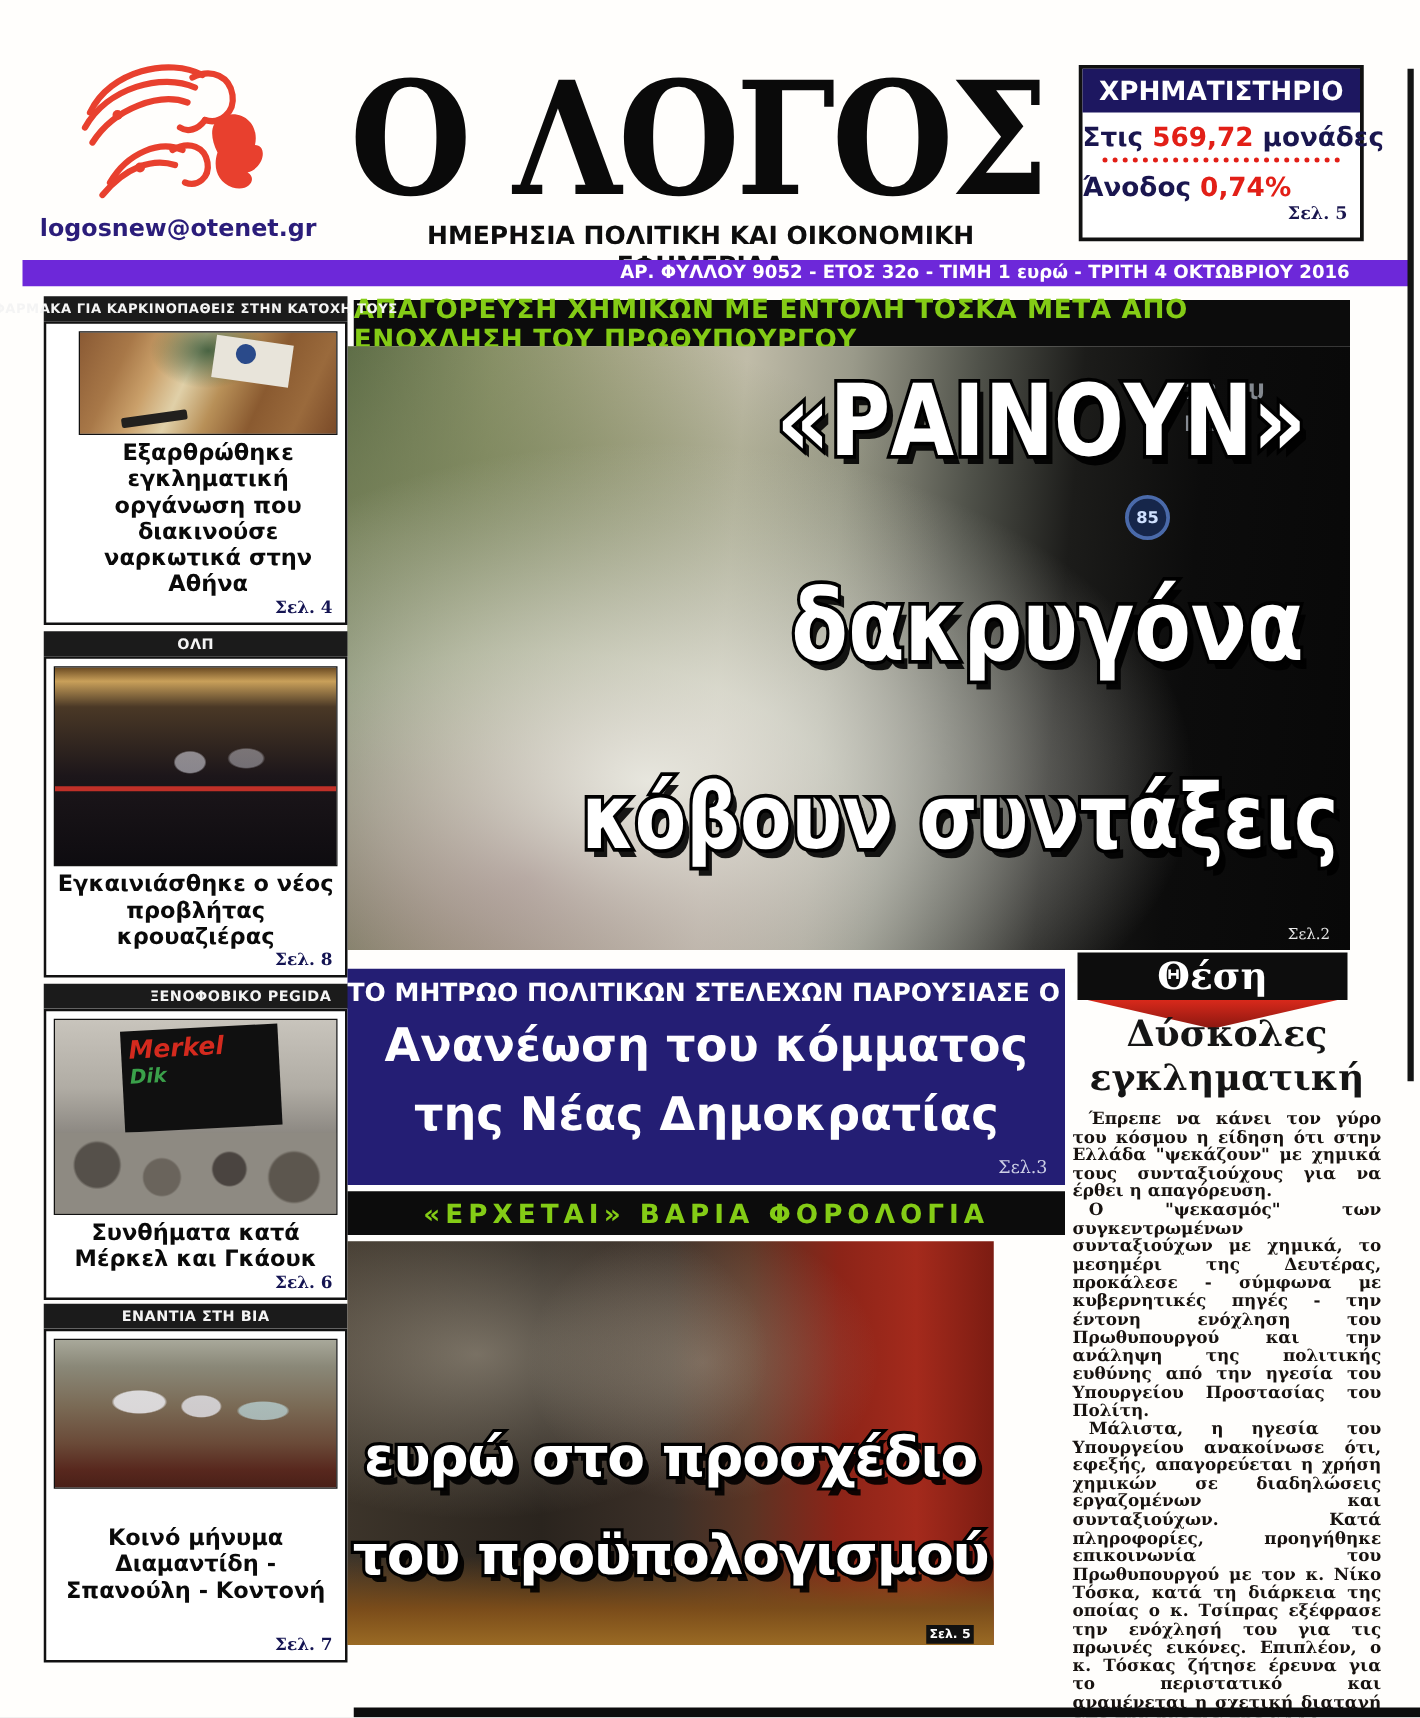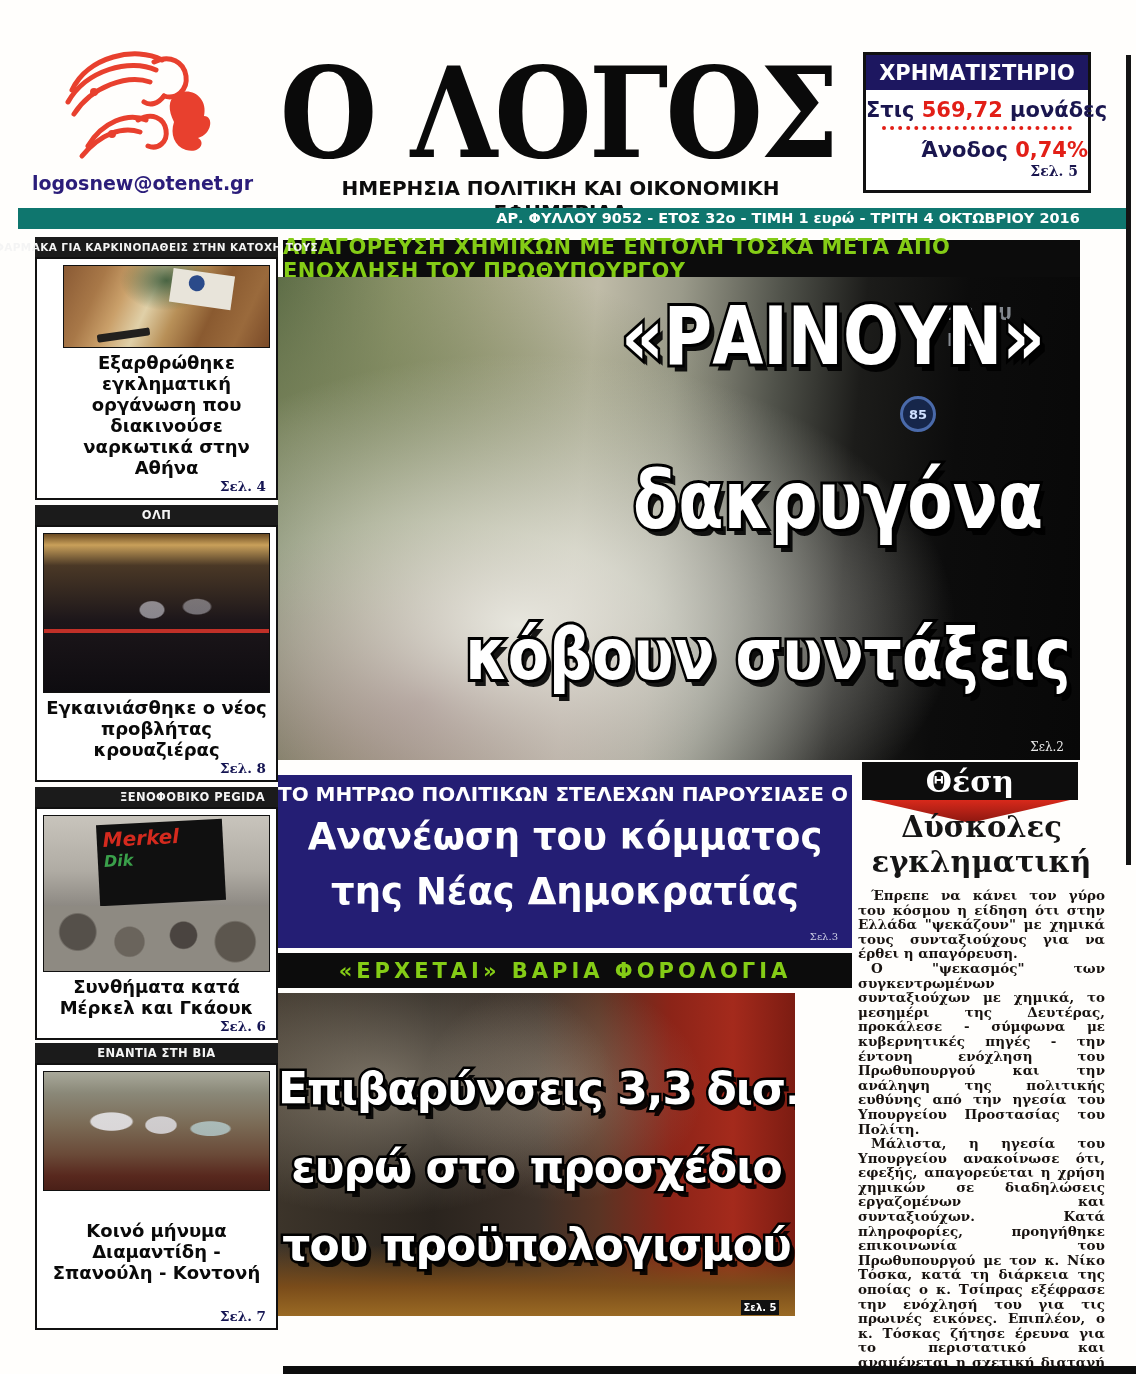--- a/index.html
+++ b/index.html
@@ -7,29 +7,29 @@
         font-family:"DejaVu Sans","Liberation Sans",sans-serif;color:#0d0d0d;margin:0 auto;}
   .abs{position:absolute;}
 
   
   .logo{left:58px;top:42px;width:162px;height:128px;}
   .email{left:30px;top:172px;width:225px;text-align:center;font-weight:bold;font-size:19px;color:#2b1d7a;}
   .title{left:262px;top:30px;width:592px;height:148px;text-align:center;
          font-family:"DejaVu Serif","Liberation Serif",serif;font-weight:bold;font-size:112px;
          letter-spacing:-3px;line-height:148px;transform:scaleY(1.12);transform-origin:top;color:#0a0a0a;white-space:nowrap;}
   .subtitle{left:273px;top:176px;width:575px;text-align:center;font-weight:bold;font-size:20px;color:#0d0d0d;}
-  .issuebar{left:18px;top:208px;width:1112px;height:21px;background:#0f766e;}
+  .issuebar{left:18px;top:208px;width:1112px;height:21px;background:#6d28d9;}
   .issuebar span{position:absolute;left:430px;width:680px;top:0;height:21px;line-height:21px;text-align:center;
          color:#fff;font-weight:bold;font-size:14.5px;}
 
   
   .stock{left:863px;top:52px;width:222px;height:135px;border:3px solid #111;background:#fff;}
   .stock .hd{height:35px;background:#1d1760;color:#fff;font-weight:bold;font-size:21px;
              display:flex;align-items:center;justify-content:center;}
-  .stock .ln{ text-align:right;font-weight:bold;font-size:21px;color:#1a164f;margin-top:8px;white-space:nowrap;}
+  .stock .ln{ text-align:left;font-weight:bold;font-size:21px;color:#1a164f;margin-top:8px;white-space:nowrap;}
   .stock .ln .val{color:#e21f17;}
   .stock .dots{margin:3px auto 2px auto;width:86%;border-bottom:4px dotted #e21f17;height:1px;}
   .stock .ref{text-align:right;font-weight:bold;font-size:14px;color:#1a164f;padding-right:10px;margin-top:1px;
               font-family:"DejaVu Serif","Liberation Serif",serif;}
 
   .edgeline{left:1126px;top:55px;width:5px;height:810px;background:#141414;}
 
   
   .banner{background:#0c0c0c;color:#84cc16;font-weight:bold;display:flex;align-items:center;justify-content:center;}
   .banner1{left:283px;top:240px;width:797px;height:37px;font-size:21px;letter-spacing:0.5px;}
@@ -86,21 +86,21 @@
   .photo4{height:162px;background:
       radial-gradient(ellipse at 30% 42%, rgba(235,235,240,0.85) 0 9%, rgba(0,0,0,0) 10%),
       radial-gradient(ellipse at 52% 45%, rgba(228,228,235,0.8) 0 9%, rgba(0,0,0,0) 10%),
       radial-gradient(ellipse at 74% 48%, rgba(190,220,225,0.7) 0 8%, rgba(0,0,0,0) 9%),
       linear-gradient(180deg,#a8a89a 0%,#8a8878 18%,#7a6a55 45%,#6a4a38 70%,#58281e 88%,#4a2018 100%);}
 
   
   .ndbox{left:278px;top:775px;width:574px;height:173px;background:#241e74;color:#fff;}
   .ndbox .kick{position:absolute;top:7px;left:0;width:100%;text-align:center;font-weight:bold;font-size:20px;white-space:nowrap;}
   .ndbox .h{position:absolute;top:34px;left:0;width:100%;text-align:center;font-weight:bold;font-size:37px;line-height:55px;}
-  .ndbox .ref{position:absolute;right:14px;bottom:6px;font-size:10px;color:#cdd0e6;font-family:"DejaVu Serif",serif;}
+  .ndbox .ref{position:absolute;right:14px;bottom:6px;font-size:14px;color:#cdd0e6;font-family:"DejaVu Serif",serif;}
 
   
   .taxphoto{left:278px;top:993px;width:517px;height:323px;overflow:hidden;
     background:
       linear-gradient(0deg,#9a6a24 0%,#7a4c1a 9%,rgba(0,0,0,0) 22%),
       radial-gradient(ellipse at 20% 28%, rgba(210,200,180,0.45), rgba(0,0,0,0) 40%),
       radial-gradient(ellipse at 55% 30%, rgba(200,190,170,0.35), rgba(0,0,0,0) 35%),
       linear-gradient(90deg,#3c342a 0%,#2a241e 30%,#3c3028 50%,#5a3424 62%,#8c2418 76%,#a42a1c 88%,#7c1c12 100%);}
   .taxphoto .th{position:absolute;left:0;width:100%;text-align:center;font-size:44px;letter-spacing:-1px;}
   .taxref{left:741px;top:1300px;width:38px;height:15px;background:#111;color:#fff;font-weight:bold;font-size:10px;
@@ -215,21 +215,20 @@
     <div class="kick">ΤΟ ΜΗΤΡΩΟ ΠΟΛΙΤΙΚΩΝ ΣΤΕΛΕΧΩΝ ΠΑΡΟΥΣΙΑΣΕ Ο ΚΥΡ. ΜΗΤΣΟΤΑΚΗΣ</div>
     <div class="h">
       <span style="display:block">Ανανέωση του κόμματος</span>
       <span style="display:block">της Νέας Δημοκρατίας</span>
     </div>
     <div class="ref">Σελ.3</div>
   </div>
 
   <div class="abs banner banner2">«ΕΡΧΕΤΑΙ» ΒΑΡΙΑ ΦΟΡΟΛΟΓΙΑ</div>
   <div class="abs taxphoto">
-    <div class="th outline-txt" style="top:70px;">Επιβαρύνσεις 3,3 δισ.</div>
     <div class="th outline-txt" style="top:148px;">ευρώ στο προσχέδιο</div>
     <div class="th outline-txt" style="top:226px;">του προϋπολογισμού</div>
   </div>
   <div class="abs taxref">Σελ. 5</div>
 
   <div class="abs opbanner">Θέση</div>
   <div class="abs opribbon"></div>
   <div class="abs ophead">
     <span style="display:block">Δύσκολες</span>
     <span style="display:block">εγκληματική</span>

